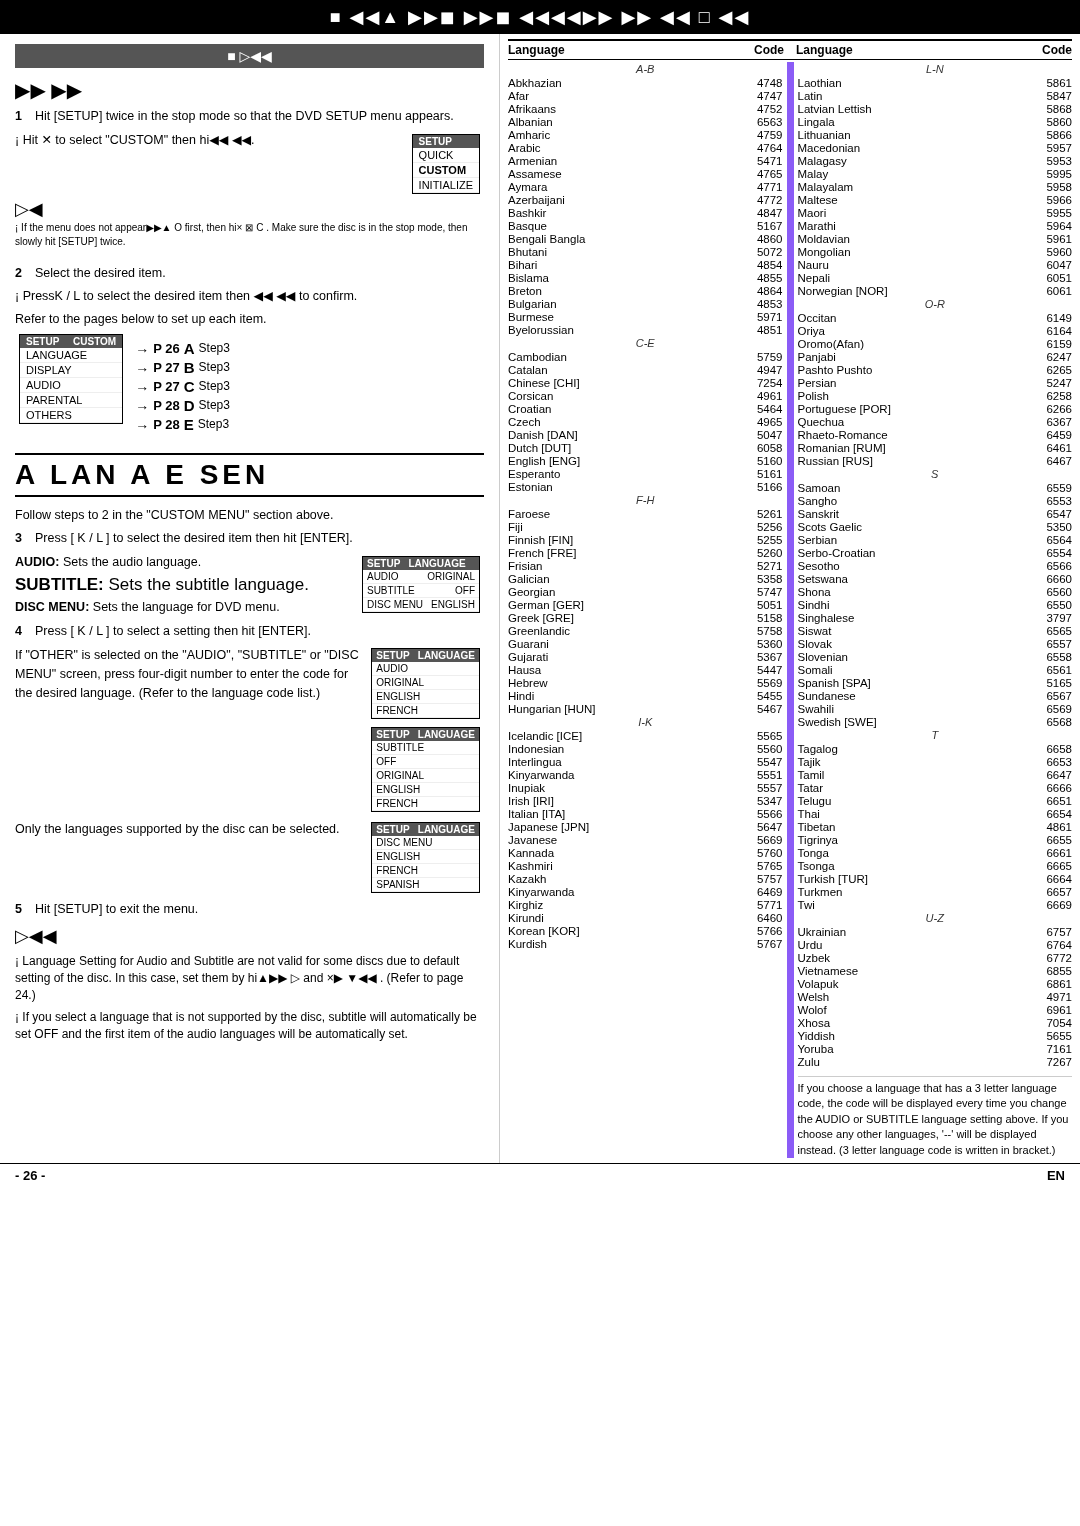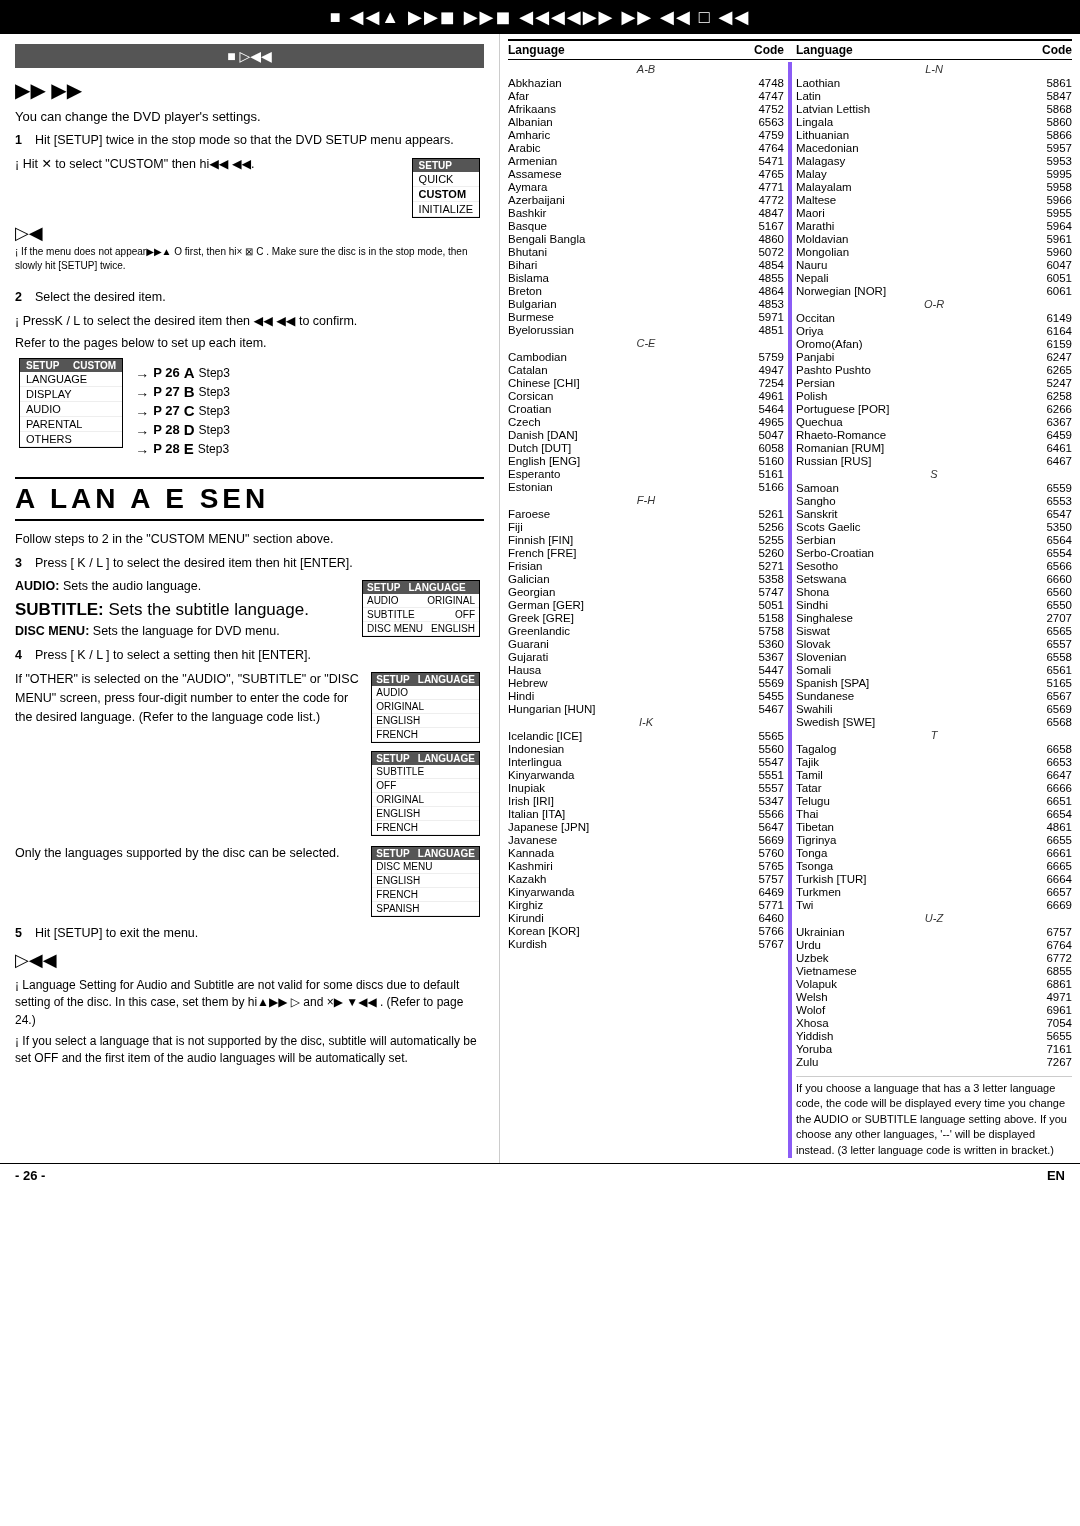--- a/index.html
+++ b/index.html
@@ -208,21 +208,20 @@
   <div class="left-panel">
 
     <div class="mini-transport">
       <span>■ ▷◀◀</span>
     </div>
 
     <div style="display:flex; align-items:center; gap:8px; margin-bottom:6px;">
       <span style="font-size:20px;">▶▶ ▶▶</span>
     </div>
 
-    <div class="instruction-text">You can change the DVD player's settings.</div>
 
     <div class="step-item">
       <span class="step-num">1</span>
       <span>Hit [SETUP] twice in the stop mode so that the DVD SETUP menu appears.</span>
     </div>
 
     <div style="display:flex; align-items:flex-start; gap:8px; margin-bottom:6px;">
       <div style="font-size:12.5px; flex:1; line-height:1.4;">
         <span>¡</span> Hit ✕  to select "CUSTOM"  then hi◀◀ ◀◀.
       </div>
@@ -677,21 +676,21 @@
         <div class="lang-row">
             <span class="lang-name">Korean [KOR]</span>
             <span class="lang-code">5766</span>
           </div>
         <div class="lang-row">
             <span class="lang-name">Kurdish</span>
             <span class="lang-code">5767</span>
           </div>
       </div>
 
-      <div style="flex:1; border-left:4px solid #8b5cf6; padding-left:4px;">
+      <div style="flex:1; border-left:7px solid #8b5cf6; padding-left:4px;">
         <div class="lang-section-label">L-N</div>
         <div class="lang-row">
             <span class="lang-name">Laothian</span>
             <span class="lang-code">5861</span>
           </div>
         <div class="lang-row">
             <span class="lang-name">Latin</span>
             <span class="lang-code">5847</span>
           </div>
         <div class="lang-row">
@@ -839,21 +838,21 @@
         <div class="lang-row">
             <span class="lang-name">Shona</span>
             <span class="lang-code">6560</span>
           </div>
         <div class="lang-row">
             <span class="lang-name">Sindhi</span>
             <span class="lang-code">6550</span>
           </div>
         <div class="lang-row">
             <span class="lang-name">Singhalese</span>
-            <span class="lang-code">2707</span>
+            <span class="lang-code">3797</span>
           </div>
         <div class="lang-row">
             <span class="lang-name">Siswat</span>
             <span class="lang-code">6565</span>
           </div>
         <div class="lang-row">
             <span class="lang-name">Slovak</span>
             <span class="lang-code">6557</span>
           </div>
         <div class="lang-row">

